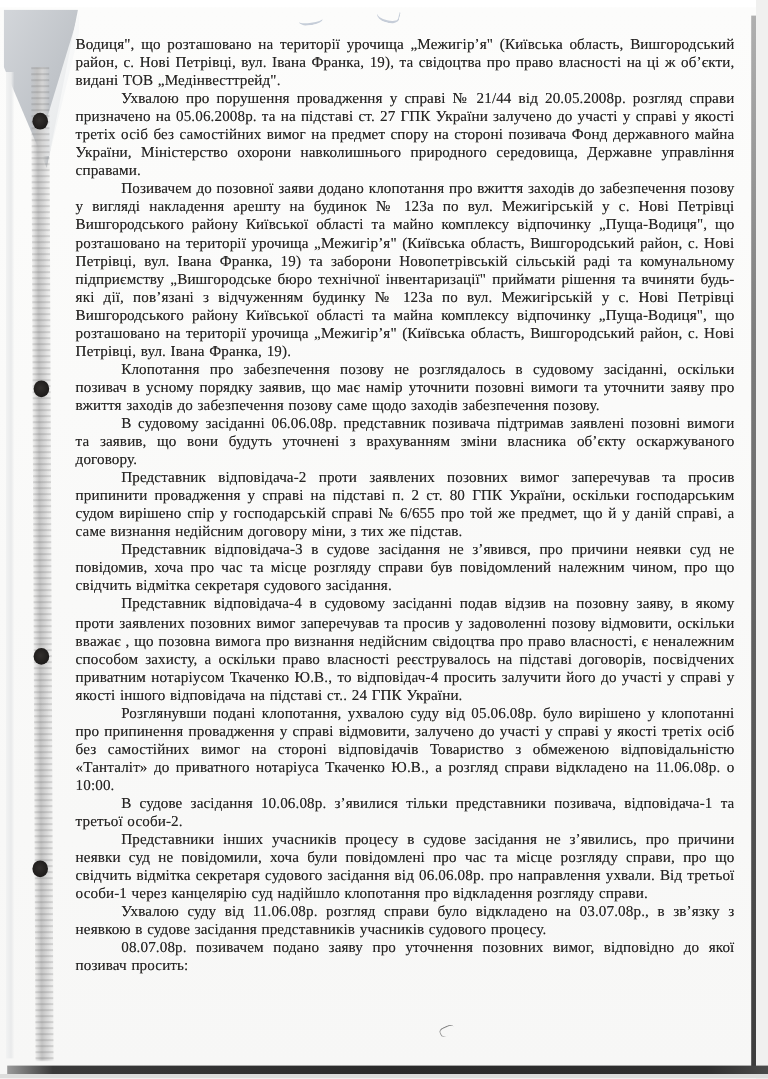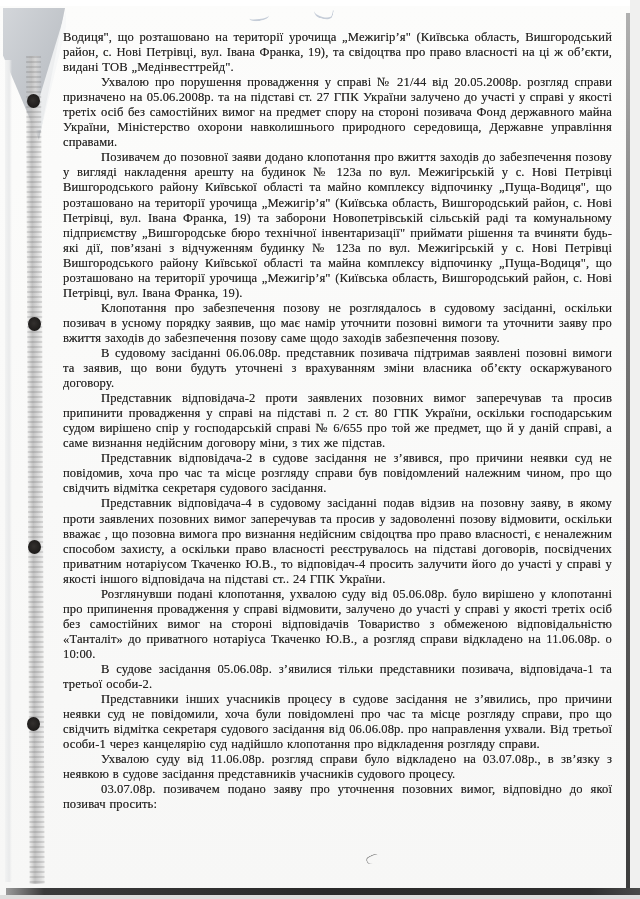--- a/index.html
+++ b/index.html
@@ -108,26 +108,26 @@
   <div class="mark m2"></div>
   <div class="smudge"></div>
 
   <div class="textblock">
     <p class="cont">Водиця", що розташовано на території урочища „Межигір’я" (Київська область, Вишгородський район, с. Нові Петрівці, вул. Івана Франка, 19), та свідоцтва про право власності на ці ж об’єкти, видані ТОВ „Медінвесттрейд".</p>
     <p>Ухвалою про порушення провадження у справі № 21/44 від 20.05.2008р. розгляд справи призначено на 05.06.2008р. та на підставі ст. 27 ГПК України залучено до участі у справі у якості третіх осіб без самостійних вимог на предмет спору на стороні позивача Фонд державного майна України, Міністерство охорони навколишнього природного середовища, Державне управління справами.</p>
     <p>Позивачем до позовної заяви додано клопотання про вжиття заходів до забезпечення позову у вигляді накладення арешту на будинок № 123а по вул. Межигірській у с. Нові Петрівці Вишгородського району Київської області та майно комплексу відпочинку „Пуща-Водиця", що розташовано на території урочища „Межигір’я" (Київська область, Вишгородський район, с. Нові Петрівці, вул. Івана Франка, 19) та заборони Новопетрівській сільській раді та комунальному підприємству „Вишгородське бюро технічної інвентаризації" приймати рішення та вчиняти будь-які дії, пов’язані з відчуженням будинку № 123а по вул. Межигірській у с. Нові Петрівці Вишгородського району Київської області та майна комплексу відпочинку „Пуща-Водиця", що розташовано на території урочища „Межигір’я" (Київська область, Вишгородський район, с. Нові Петрівці, вул. Івана Франка, 19).</p>
     <p>Клопотання про забезпечення позову не розглядалось в судовому засіданні, оскільки позивач в усному порядку заявив, що має намір уточнити позовні вимоги та уточнити заяву про вжиття заходів до забезпечення позову саме щодо  заходів  забезпечення позову.</p>
     <p>В судовому засіданні 06.06.08р.  представник позивача підтримав заявлені позовні вимоги та заявив, що вони будуть уточнені з врахуванням зміни власника об’єкту оскаржуваного договору.</p>
     <p>Представник відповідача-2 проти заявлених позовних вимог заперечував та просив припинити провадження у справі на підставі  п. 2 ст. 80 ГПК України, оскільки господарським судом вирішено  спір у господарській справі № 6/655 про той же предмет, що й у даній справі, а саме визнання недійсним договору міни, з тих же підстав.</p>
-    <p>Представник відповідача-2 в судове засідання не з’явився, про причини неявки суд не повідомив, хоча про час та місце розгляду справи був повідомлений належним чином, про що свідчить відмітка секретаря судового засідання.</p>
+    <p>Представник відповідача-3 в судове засідання не з’явився, про причини неявки суд не повідомив, хоча про час та місце розгляду справи був повідомлений належним чином, про що свідчить відмітка секретаря судового засідання.</p>
     <p>Представник відповідача-4 в судовому засіданні подав відзив на позовну заяву, в якому проти заявлених позовних вимог заперечував та просив у задоволенні позову відмовити, оскільки вважає , що позовна вимога про визнання недійсним свідоцтва  про право власності, є неналежним способом захисту, а оскільки право власності реєструвалось на підставі договорів, посвідчених приватним нотаріусом Ткаченко Ю.В., то відповідач-4 просить залучити його до участі у справі у якості іншого відповідача на підставі ст.. 24 ГПК України.</p>
     <p>Розглянувши подані клопотання, ухвалою суду від  05.06.08р.  було вирішено  у клопотанні про припинення провадження у справі відмовити, залучено до участі у справі у якості третіх осіб без самостійних вимог на стороні відповідачів Товариство з обмеженою відповідальністю «Танталіт» до приватного нотаріуса Ткаченко Ю.В., а розгляд справи відкладено на 11.06.08р. о 10:00.</p>
-    <p>В судове засідання 05.06.08р. з’явилися тільки представники  позивача, відповідача-1 та третьої особи-2.</p>
+    <p>В судове засідання 10.06.08р. з’явилися тільки представники  позивача, відповідача-1 та третьої особи-2.</p>
     <p>Представники інших учасників процесу в судове засідання не з’явились, про причини неявки суд не повідомили, хоча були повідомлені про час та місце розгляду справи, про що свідчить відмітка секретаря судового засідання від 06.06.08р. про направлення ухвали. Від третьої особи-1 через канцелярію суд надійшло клопотання про відкладення розгляду справи.</p>
     <p>Ухвалою суду від 11.06.08р. розгляд справи було відкладено на  03.07.08р., в зв’язку з неявкою в судове засідання представників учасників судового процесу.</p>
-    <p>03.07.08р. позивачем подано заяву про уточнення позовних вимог, відповідно до якої позивач просить:</p>
+    <p>08.07.08р. позивачем подано заяву про уточнення позовних вимог, відповідно до якої позивач просить:</p>
   </div>
 
   <div class="edge-right"></div>
   <div class="outer-right"></div>
   <div class="bottom-bar"></div>
   <div class="bottom-below"></div>
 </div>
 
 </body></html>

